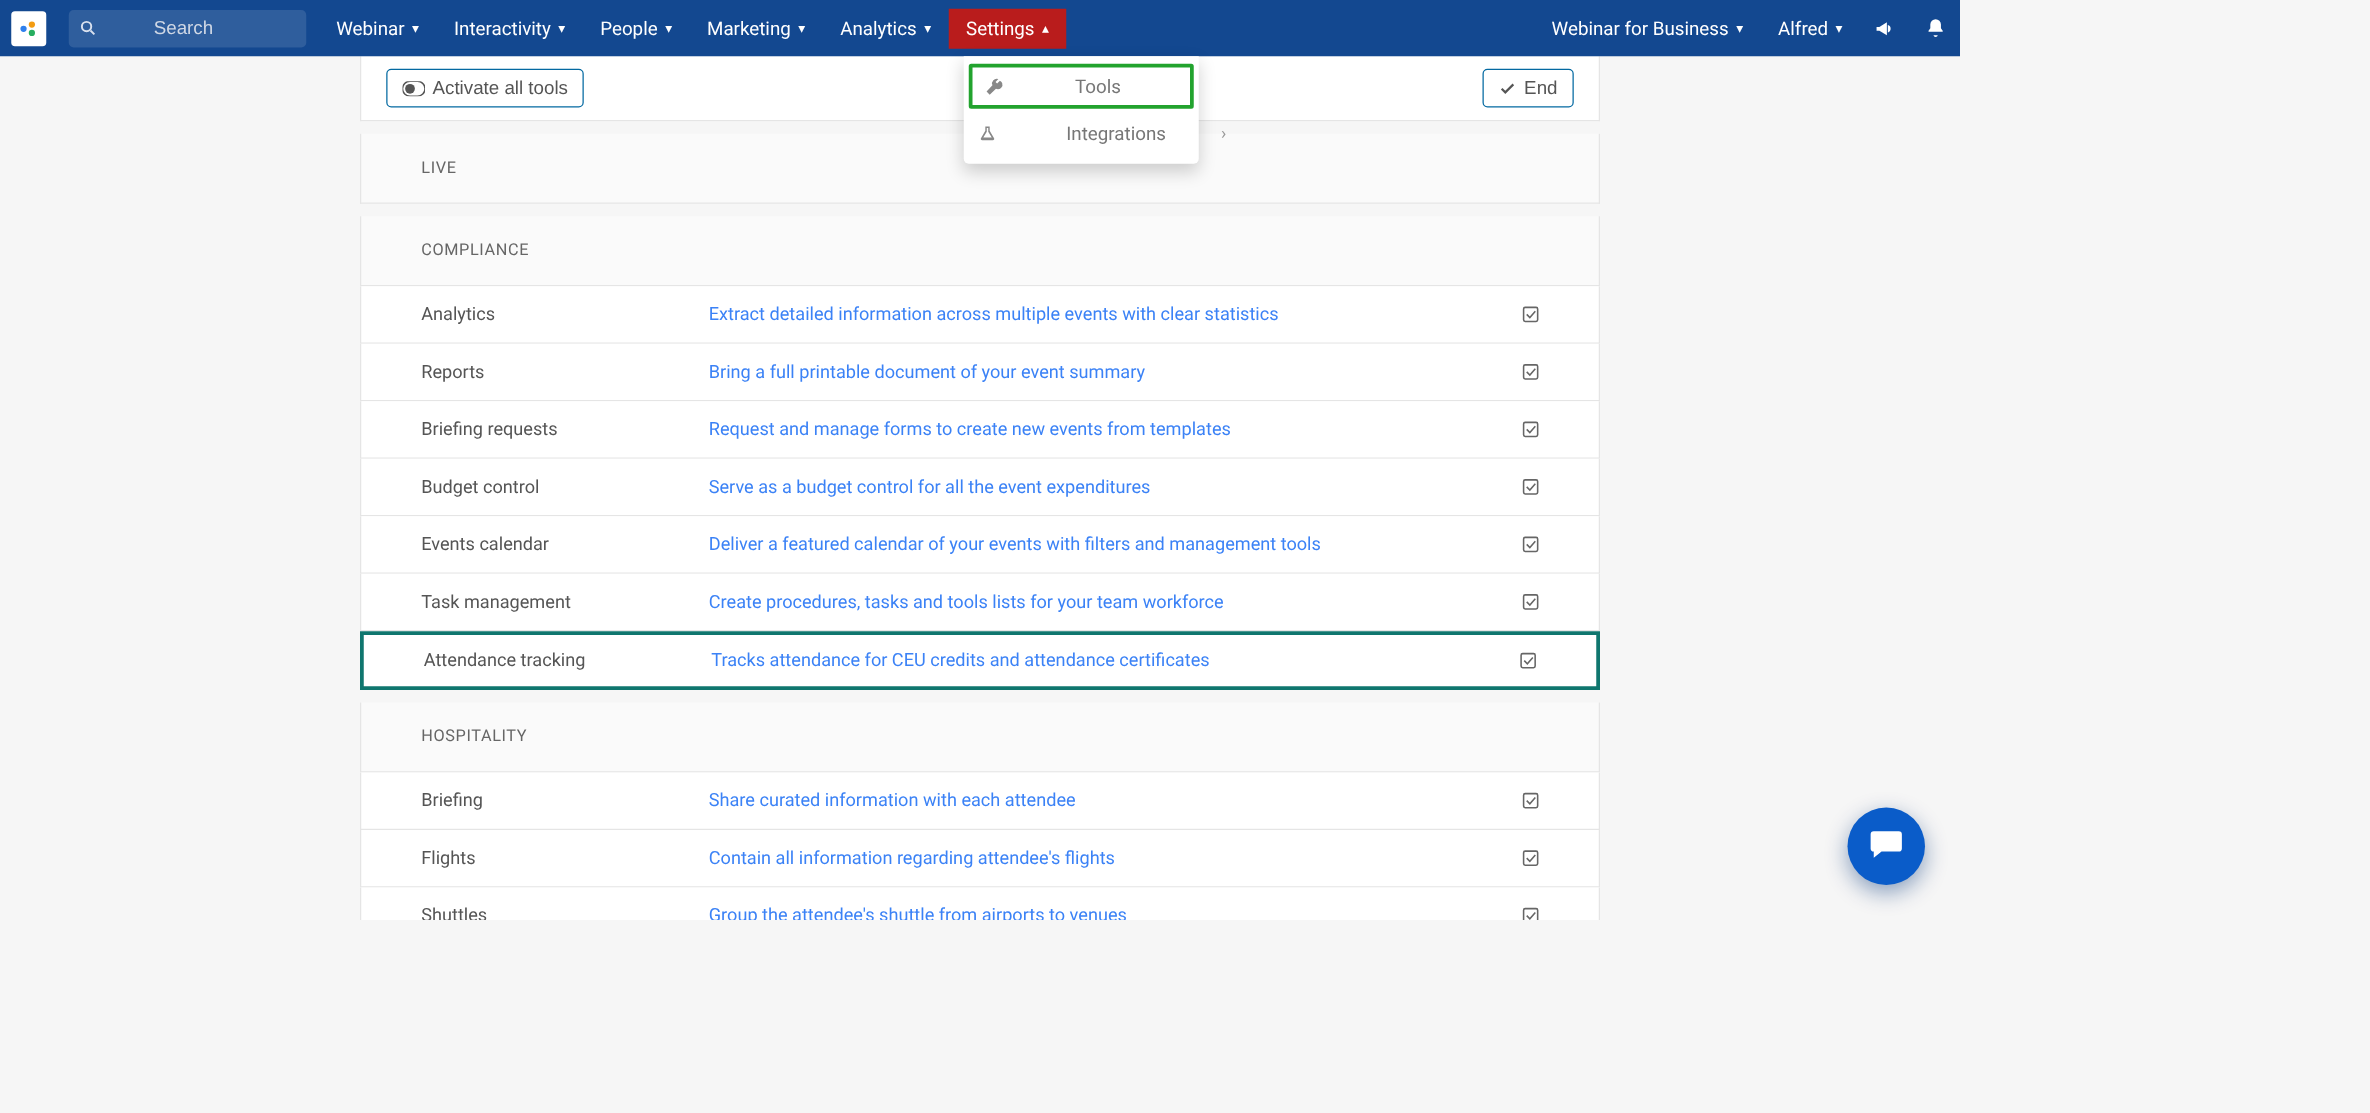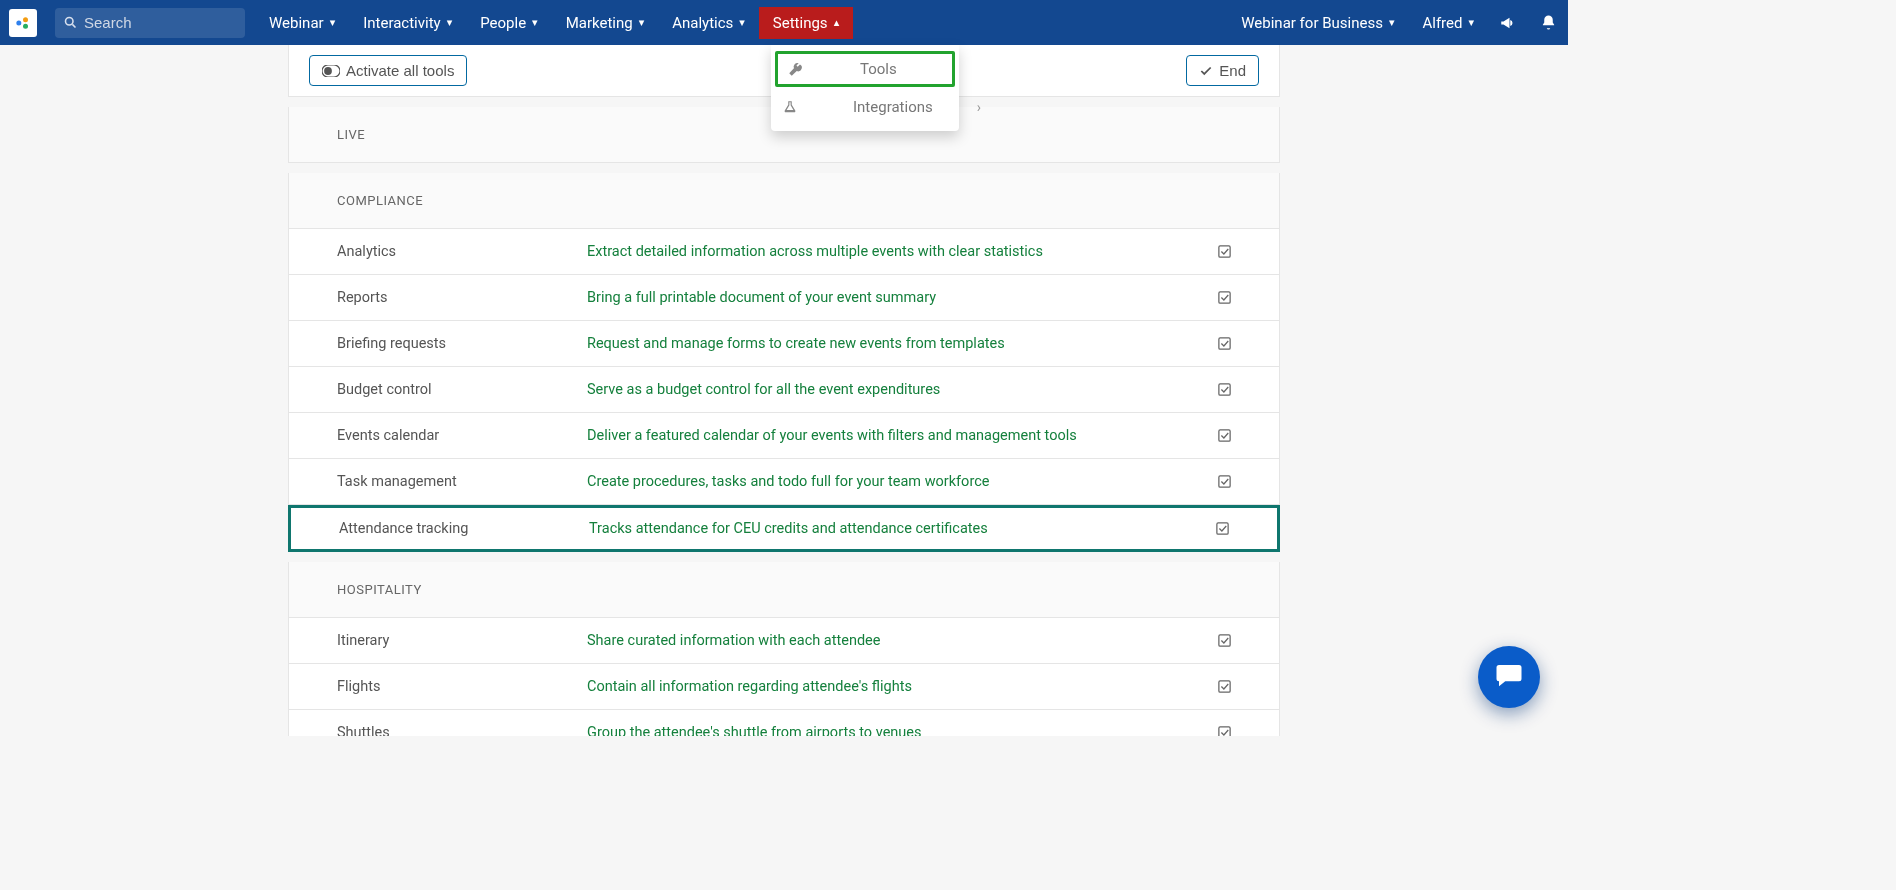--- a/index.html
+++ b/index.html
@@ -37,20 +37,21 @@
   }
   .logo-inner svg { width:20px; height:20px; }
   .search-wrap {
     margin: 0 10px;
     display:flex; align-items:center;
     background: rgba(255,255,255,0.12);
     border-radius:4px;
     height:30px;
     width: 190px;
     padding: 0 8px;
+    gap: 39px;
   }
   .search-wrap input {
     background: transparent; border:none; outline:none; color:#e8e8e8;
     font-size:15px; margin-left:6px; width: 100%;
   }
   .search-wrap input::placeholder { color:#d0d8e5; }
   .nav-item {
     display:flex; align-items:center; padding:0 14px;
     cursor:pointer; white-space:nowrap; height:32px;
   }
@@ -121,21 +122,21 @@
 
   .tool-row {
     background:#fff;
     border:1px solid #e5e5e5;
     border-top:none;
     display:flex; align-items:center;
     padding: 14px 20px 14px 48px;
     font-size:14.5px;
   }
   .tool-name { width: 230px; color:#555; }
-  .tool-desc { flex:1; color:#15803d;margin-left:20px; }
+  .tool-desc { flex:1; color:#3b82f6; }
   .tool-check {
     width: 70px; display:flex; justify-content:center; align-items:center;
     color:#666;
   }
   .tool-check svg { width:15px; height:15px; stroke:#666; }
   .tool-row.highlight {
     border:3px solid #0f766e;
     padding-top:12px; padding-bottom:12px;
   }
 
@@ -322,42 +323,42 @@
         <div class="tool-desc">Deliver a featured calendar of your events with filters and management tools</div>
         <div class="tool-check">
           <svg viewBox="0 0 24 24" fill="none" stroke="#555" stroke-width="2">
             <rect x="3" y="3" width="18" height="18" rx="2"></rect>
             <polyline points="7 12 11 16 18 8"></polyline>
           </svg>
         </div>
       </div>
       <div class="tool-row">
         <div class="tool-name">Task management</div>
-        <div class="tool-desc">Create procedures, tasks and todo full for your team workforce</div>
+        <div class="tool-desc">Create procedures, tasks and tools lists for your team workforce</div>
         <div class="tool-check">
           <svg viewBox="0 0 24 24" fill="none" stroke="#555" stroke-width="2">
             <rect x="3" y="3" width="18" height="18" rx="2"></rect>
             <polyline points="7 12 11 16 18 8"></polyline>
           </svg>
         </div>
       </div>
       <div class="tool-row highlight">
         <div class="tool-name">Attendance tracking</div>
         <div class="tool-desc">Tracks attendance for CEU credits and attendance certificates</div>
         <div class="tool-check">
           <svg viewBox="0 0 24 24" fill="none" stroke="#555" stroke-width="2">
             <rect x="3" y="3" width="18" height="18" rx="2"></rect>
             <polyline points="7 12 11 16 18 8"></polyline>
           </svg>
         </div>
       </div>
       <div class="gap-row"></div>
       <div class="section-header"><span>HOSPITALITY</span></div>
       <div class="tool-row">
-        <div class="tool-name">Itinerary</div>
+        <div class="tool-name">Briefing</div>
         <div class="tool-desc">Share curated information with each attendee</div>
         <div class="tool-check">
           <svg viewBox="0 0 24 24" fill="none" stroke="#555" stroke-width="2">
             <rect x="3" y="3" width="18" height="18" rx="2"></rect>
             <polyline points="7 12 11 16 18 8"></polyline>
           </svg>
         </div>
       </div>
       <div class="tool-row">
         <div class="tool-name">Flights</div>

